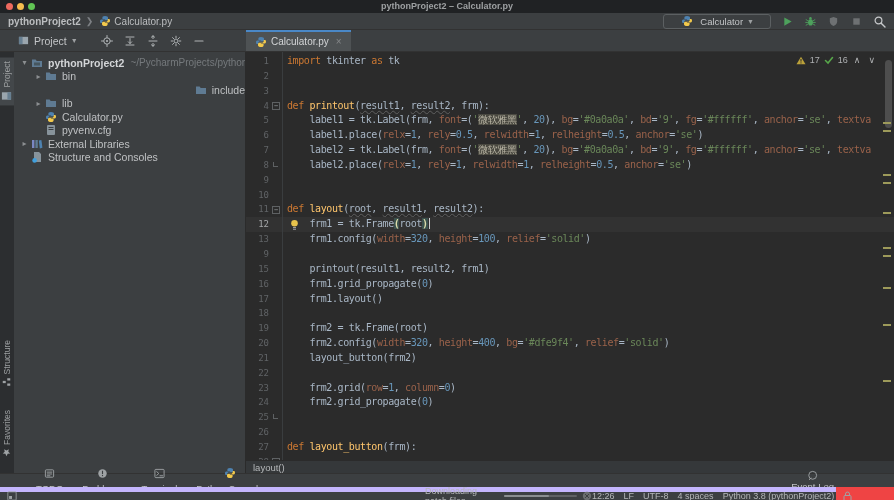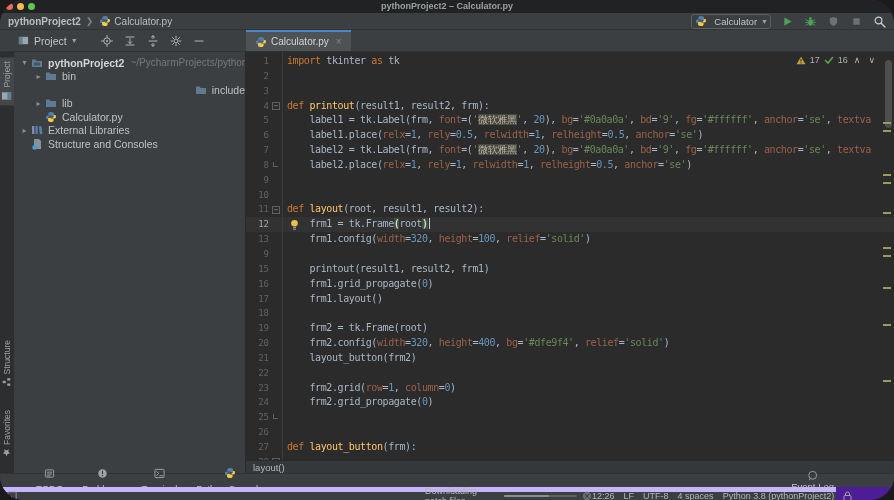--- a/index.html
+++ b/index.html
@@ -1,36 +1,36 @@
 <!DOCTYPE html>
 <html><head>
 <meta charset="utf-8">
 <style>
   * { margin:0; padding:0; box-sizing:border-box; }
   html,body { background:#1b1b1b; }
-  .window { width:894px; height:500px; position:relative; background:#4c1d95;
-    font-family:"Liberation Sans",sans-serif; overflow:hidden; color:#bbbdbf;border-radius:24px; }
+  .window { width:894px; height:500px; position:relative; background:#ef4444;
+    font-family:"Liberation Sans",sans-serif; overflow:hidden; color:#bbbdbf; }
 
   
   .titlebar { height:13px; background:#202224; position:relative; }
   .lights { position:absolute; left:6px; top:3px; display:flex; gap:4px; }
   .light { width:7px; height:7px; border-radius:50%; display:inline-block; }
   .l-red{background:#ee6a5f}.l-yellow{background:#f5bd4f}.l-green{background:#61c554}
   .wtitle { text-align:center; font-size:9px; font-weight:bold; color:#9da0a2; line-height:13px; }
 
   
   .navbar { height:17px; background:#3c3f41; border-bottom:1px solid #323232;
     display:flex; align-items:center; padding:0 8px; font-size:10px; }
   .crumb { color:#bbbdbf; }
   .crumb.b1 { font-weight:bold; }
   .csep { color:#7d8084; margin:0 5px; font-size:9px; }
   .navbar .icon { display:inline-flex; width:13px; height:13px; align-items:center; justify-content:center; margin-right:3px; }
   .runwrap { margin-left:auto; display:flex; align-items:center; gap:9px; }
   .runbox { border:1px solid #5c6062; border-radius:3px; height:15px; display:flex;
-    align-items:center; gap:4px; padding:0 2px; font-size:9.5px; color:#c3c5c7; }
+    align-items:center; gap:4px; padding:0 16px; font-size:9.5px; color:#c3c5c7; }
   .dn { color:#9da0a2; font-size:7px; }
   .tbtn { display:inline-flex; align-items:center; justify-content:center; width:14px; height:14px; }
 
   
   .toolrow { height:22px; background:#3c3f41; display:flex; align-items:stretch; }
   .projbar { width:246px; display:flex; align-items:center; font-size:10.5px; color:#c3c5c7;
     padding-left:18px; border-bottom:1px solid #323232; }
   .projbar .icon { margin-right:5px; display:inline-flex; }
   .pbicons { display:flex; gap:9px; margin-left:22px; align-items:center; }
   .tabbar { flex:1; display:flex; border-bottom:1px solid #323232; }
@@ -60,21 +60,21 @@
   .gl.cur { background:#323232; color:#a4a6a8; }
   .fold { position:absolute; right:2px; top:3.5px; width:8px; height:8px; border:1px solid #5e6163;
     color:#9fa3a5; font:7px/6px "DejaVu Sans Mono",monospace; text-align:center; }
   .folde { position:absolute; right:4px; top:4px; width:5px; height:5px;
     border-left:1px solid #5e6163; border-bottom:1px solid #5e6163; }
   .code { flex:1; padding-top:2px; min-width:0; overflow:hidden; position:relative; }
   .cl { height:14.85px; line-height:14.85px; font-family:"DejaVu Sans Mono",monospace; font-size:10px;
     letter-spacing:-0.4px; white-space:pre; padding-left:4px; color:#a9b7c6; position:relative; }
   .cl.cur { background:#323232; }
   .k{color:#cc7832}.f{color:#ffc66d}.n{color:#6897bb}.s{color:#6a8759}.a{color:#9a624a}
-  .u{ text-decoration-style:wavy; text-decoration-color:#5f5f5f;text-align:center; }
+  .u{ text-decoration:underline; text-decoration-style:wavy; text-decoration-color:#5f5f5f;text-align:center; }
   .b{ background:#3b514d; color:#dcdcaa; font-weight:bold; }
   .cjk{ color:#b9b5a4; background:#494840; }
   .caret{ display:inline-block; width:1px; height:11px; background:#cccccc; vertical-align:-2px; margin-left:1px; }
   .bulb{ position:absolute; left:7px; top:2px; }
   .inspect { position:absolute; top:3px; right:17px; display:flex; align-items:center; gap:4px;
     font-size:9px; color:#aeb0b2; z-index:5; }
   .inspect .sep { margin:0 2px; }
   .emark { position:absolute; right:3px; width:8px; height:2px; background:#9d9a5a; }
   .sthumb { position:absolute; right:2px; top:8px; width:7px; height:68px;
     background:rgba(169,169,169,.28); border-radius:4px; }
@@ -291,20 +291,31 @@
           </div>
           <div class="trow" style="padding-left: 18px;">
             <span class="chev"></span>
             <span class="icon">
               <svg width="12" height="12" viewBox="0 0 12 12">
                 <path fill="#4e82b0" d="M6 1C4 1 3.4 1.8 3.4 2.8V4h2.7v.5H2.3C1.2 4.5 1 5.6 1 6.5 1 7.4 1.3 8 2.3 8h1V6.8c0-.9.8-1.5 1.7-1.5h2.6c.8 0 1.4-.6 1.4-1.4V2.8C9 1.8 8 1 6 1z"></path>
                 <path fill="#f2c94c" d="M6 11c2 0 2.6-.8 2.6-1.8V8H5.9v-.5h3.8c1.1 0 1.3-1.1 1.3-2 0-.9-.3-1.5-1.3-1.5h-1v1.2c0 .9-.8 1.5-1.7 1.5H4.4c-.8 0-1.4.6-1.4 1.4v1.1C3 10.2 4 11 6 11z"></path>
               </svg>
             </span>
             <span class="lbl">Calculator.py</span>
+          </div>
+          <div class="trow" style="padding-left: 18px;">
+            <span class="chev"></span>
+            <span class="icon">
+              <svg width="12" height="12" viewBox="0 0 12 12">
+                <rect x="2" y="1" width="8" height="10" rx="1" fill="#87939b"></rect>
+                <rect x="3.5" y="3" width="5" height="1" fill="#3c3f41"></rect>
+                <rect x="3.5" y="5" width="5" height="1" fill="#3c3f41"></rect>
+              </svg>
+            </span>
+            <span class="lbl">pyvenv.cfg</span>
           </div>
           <div class="trow" style="padding-left: 4px;">
             <span class="chev">▸</span>
             <span class="icon">
               <svg width="12" height="12" viewBox="0 0 12 12">
                 <rect x="1" y="2" width="2.4" height="8" fill="#7a87c2"></rect>
                 <rect x="4.4" y="2" width="2.4" height="8" fill="#5f7b93"></rect>
                 <path d="M7.8 2.6l2.6-.6 1 7.8-2.6.6z" fill="#4e82b0"></path>
               </svg>
             </span>

